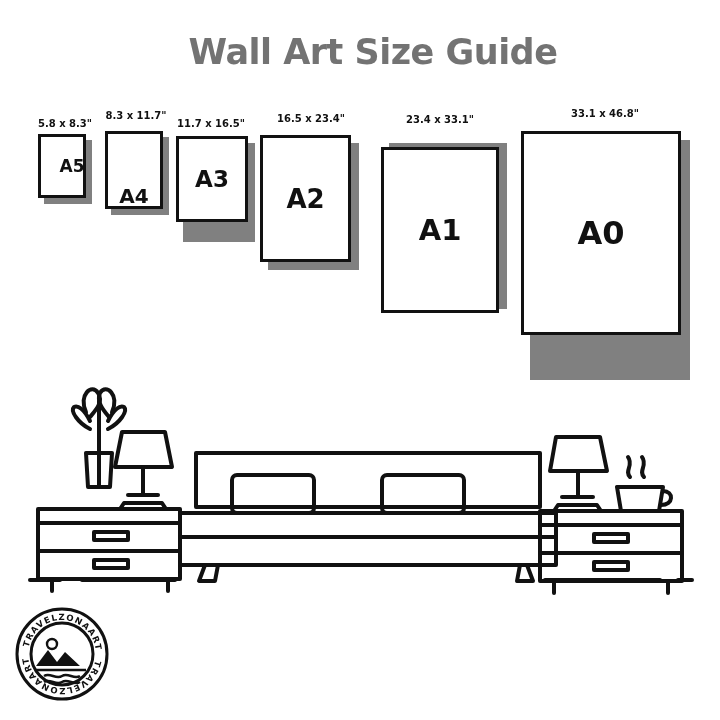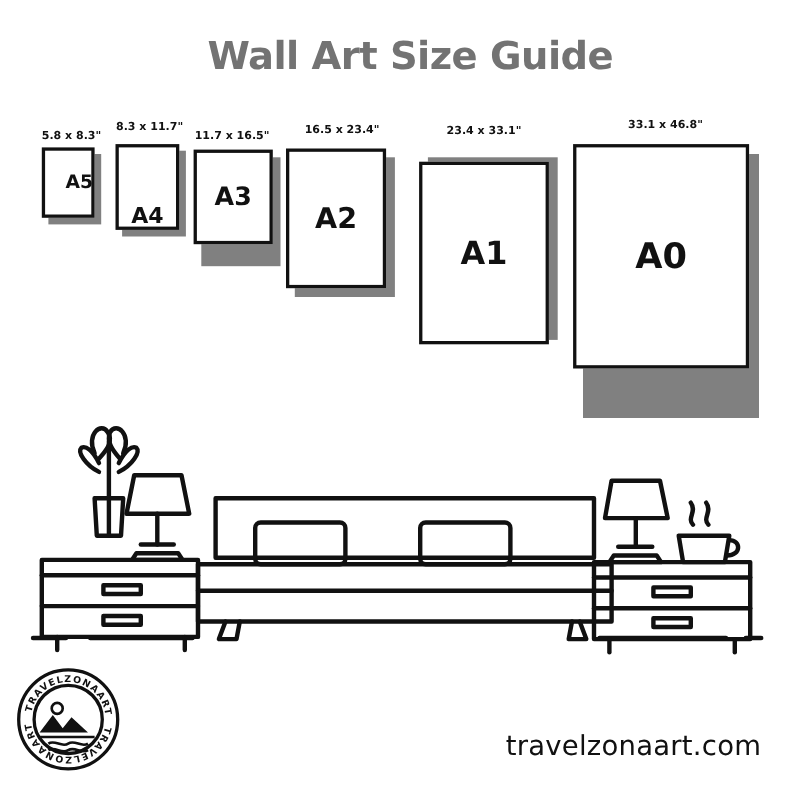--- a/index.html
+++ b/index.html
@@ -260,15 +260,14 @@
         <textPath href="#logo-arc-top" startOffset="6%">TRAVELZONAART</textPath>
       </text>
 
       <path id="logo-arc-bottom" d="M 82 48 A 34 34 0 0 1 14 48" fill="none" stroke="none"></path>
       <text font-family="DejaVu Sans, sans-serif" font-size="8.5" font-weight="bold" fill="#111111" letter-spacing="1.2">
         <textPath href="#logo-arc-bottom" startOffset="6%">TRAVELZONAART</textPath>
       </text>
     </svg>
   </div>
 
-  <div id="footer-url">travelzonaart.com</div>
 
 </div>
 
 </body></html>

